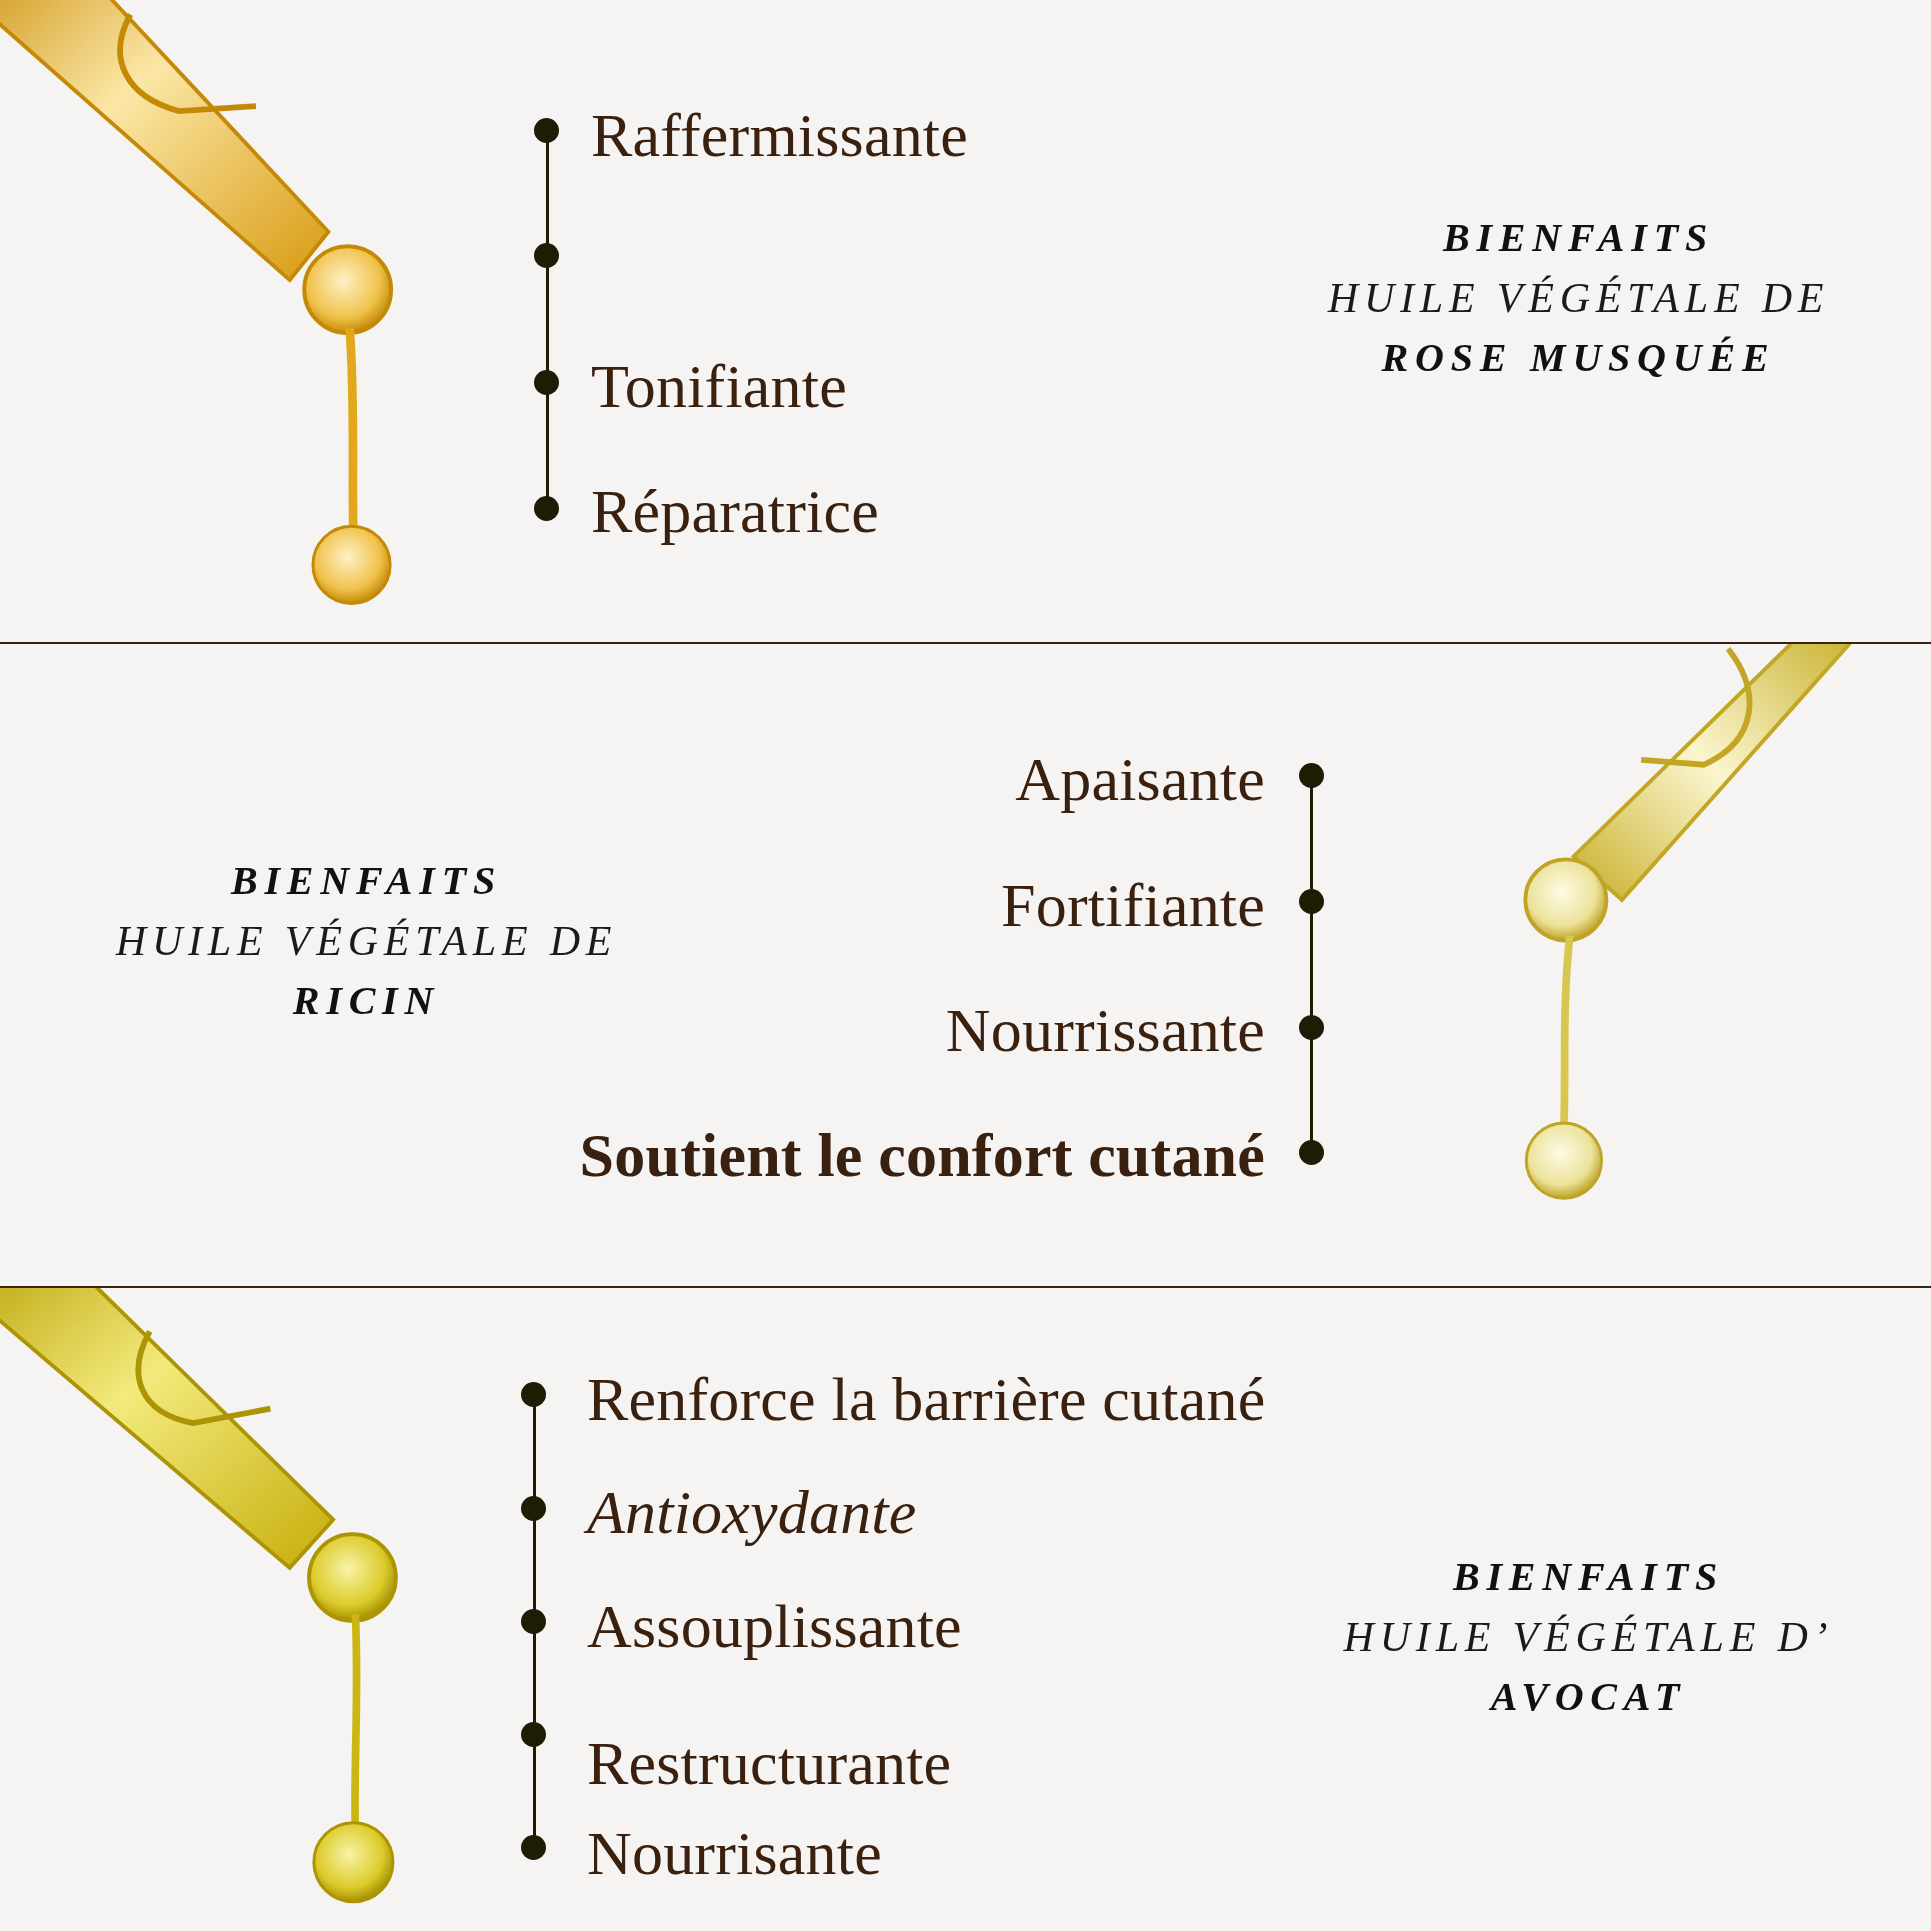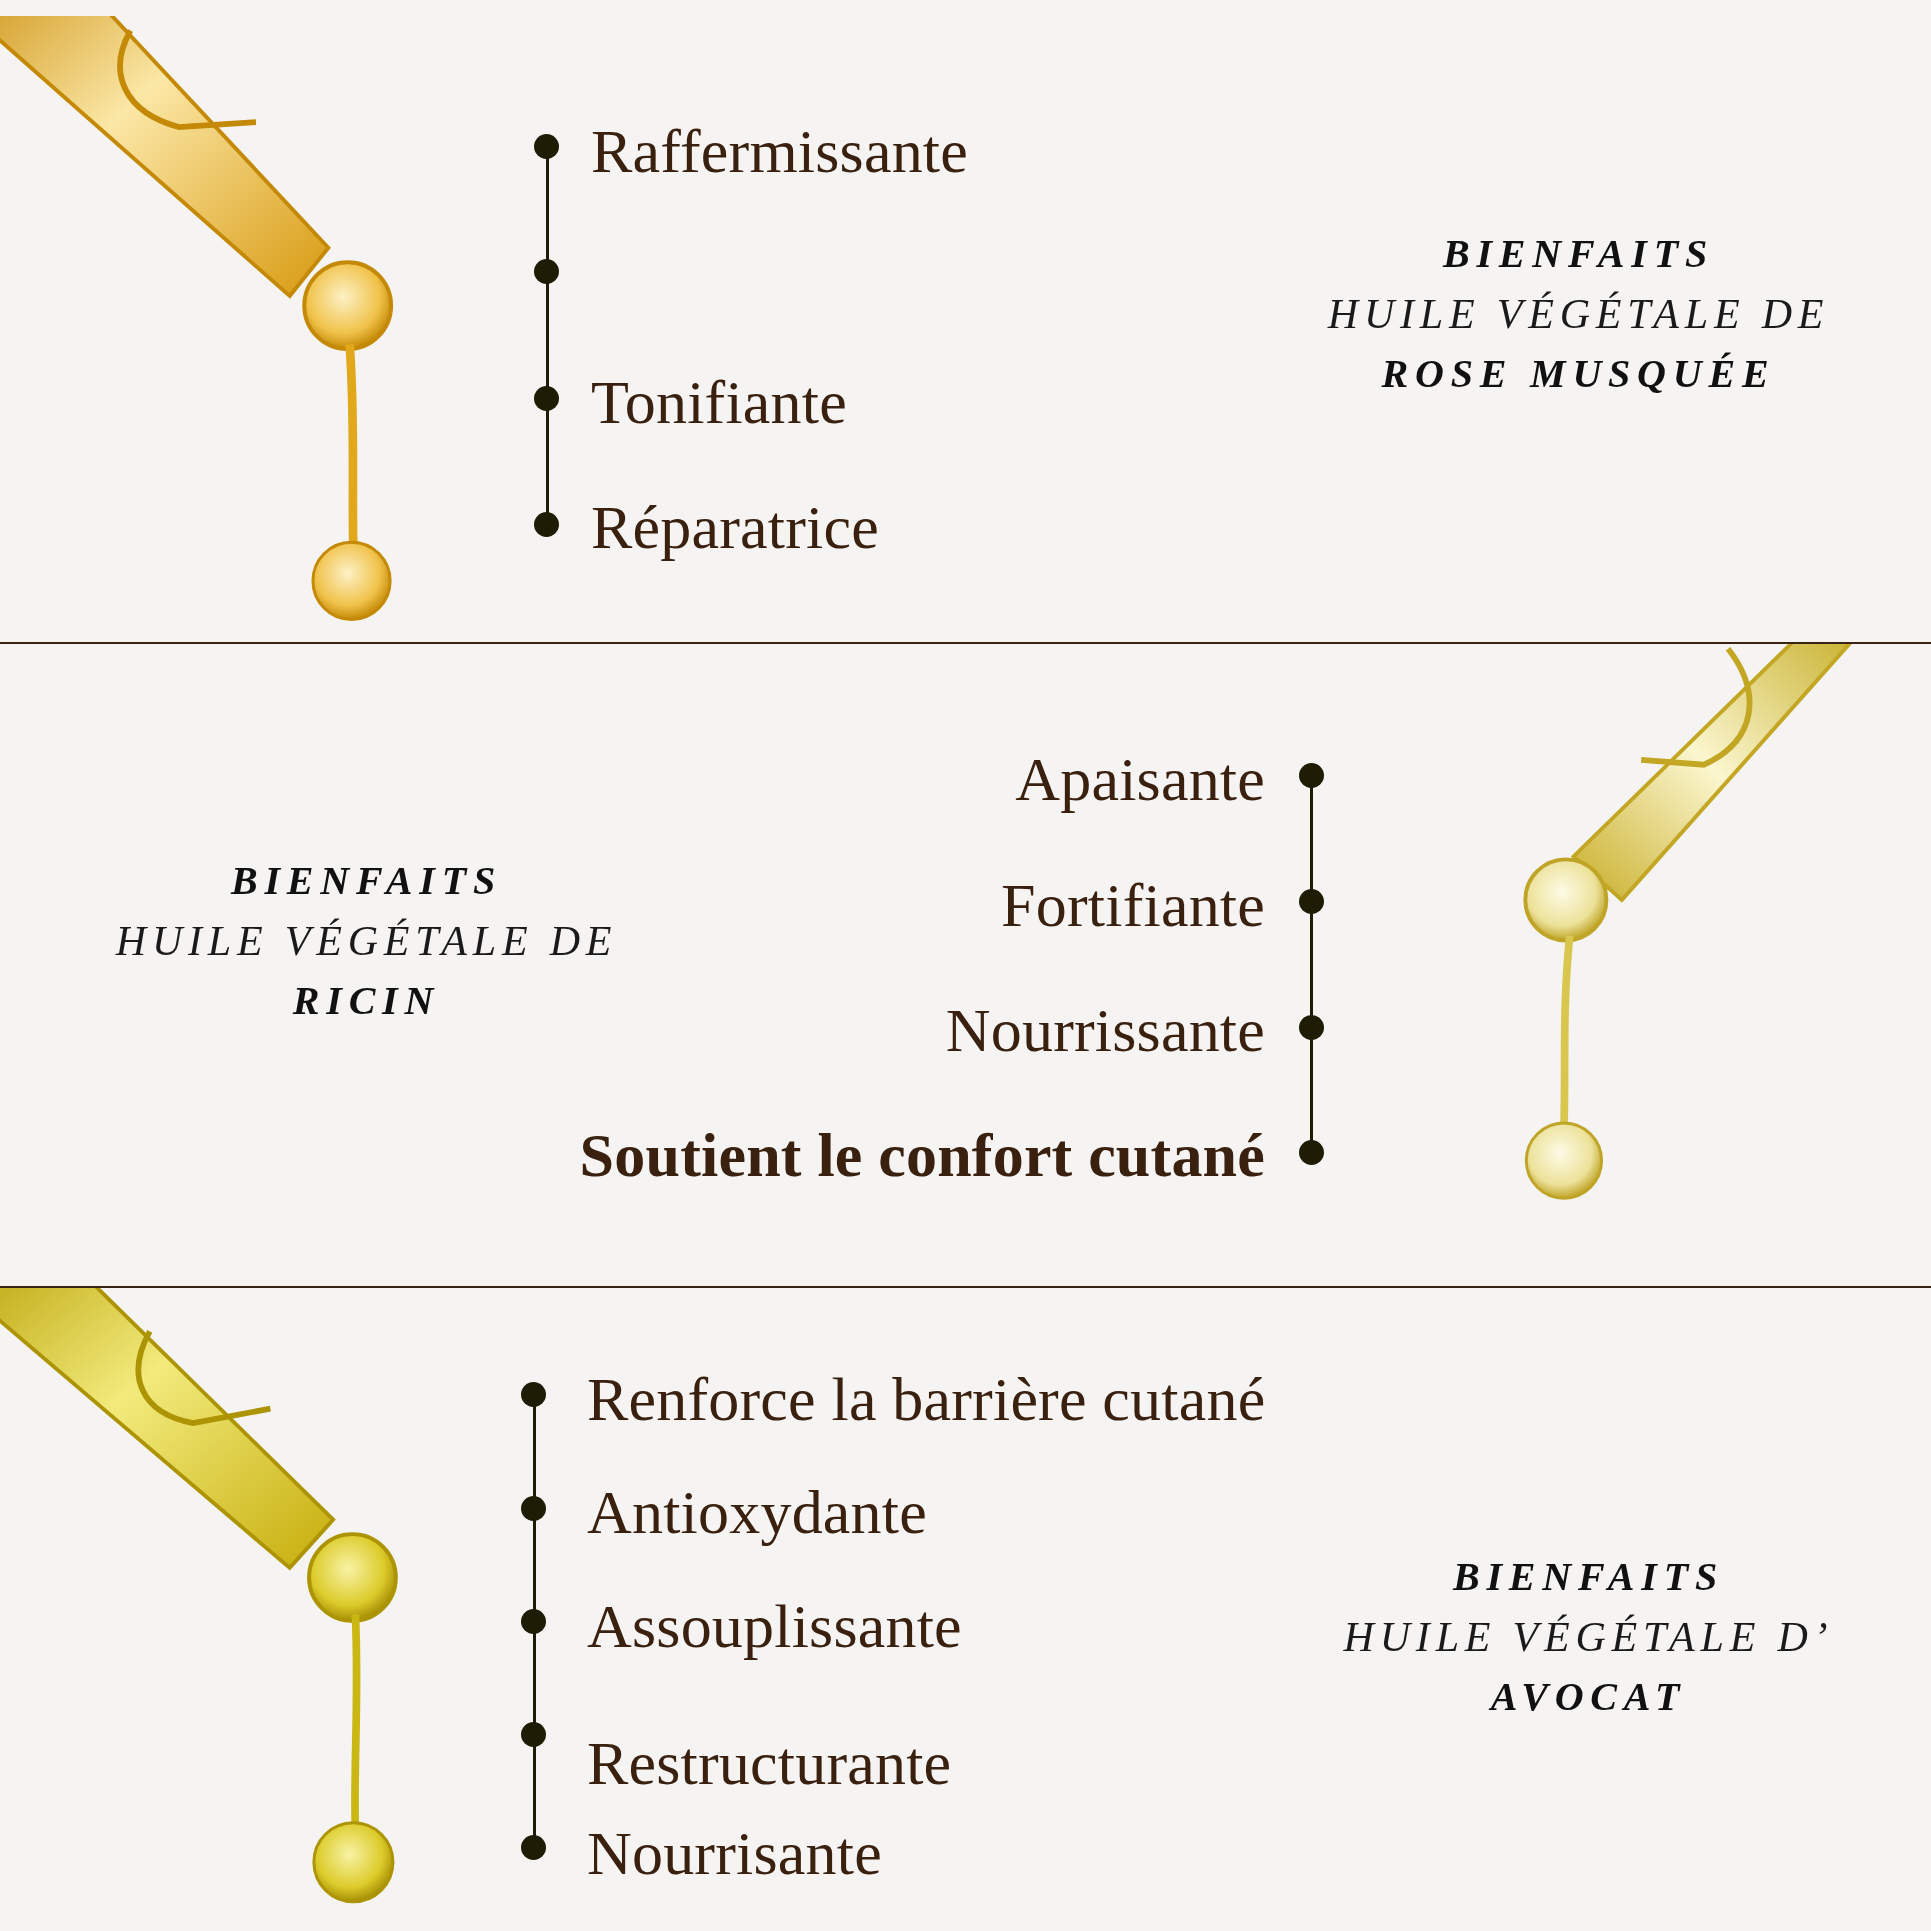--- a/index.html
+++ b/index.html
@@ -4,21 +4,21 @@
   <style>
     html, body { margin: 0; padding: 0; }
     body {
       width: 1931px; height: 1931px;
       background: #f5f4f2;
       position: relative;
       overflow: hidden;
       font-family: "Liberation Serif", "DejaVu Serif", serif;
     }
     .section { position: absolute; left: 0; width: 1931px; }
-    .sec1 { top: 16px; height: 835px; }
+    .sec1 { top: 0; height: 835px; }
     .sec2 { top: 644px; height: 643px; }
     .sec3 { top: 1288px; height: 458px; }
     .separator {
       position: absolute; left: 0; width: 1931px; height: 1.9px;
       background: #3a2312;
     }
     .benefit {
       position: absolute;
       font-size: 62px;
       line-height: 1;
@@ -166,21 +166,21 @@
   </svg>
 
   <div class="rail" style="left:533px;top:106px;height:454px;"></div>
   <div class="dot" style="left:521px;top:94px;"></div>
   <div class="dot" style="left:521px;top:208px;"></div>
   <div class="dot" style="left:521px;top:321px;"></div>
   <div class="dot" style="left:521px;top:434px;"></div>
   <div class="dot" style="left:521px;top:547px;"></div>
 
   <div class="benefit" style="left:587px;top:80px;">Renforce la barrière cutané</div>
-  <div class="benefit" style="left:587px;top:193px;">Antioxydante</div>
+  <div class="benefit" style="left:587px;top:193px;font-style:italic;">Antioxydante</div>
   <div class="benefit" style="left:587px;top:307px;">Assouplissante</div>
   <div class="benefit" style="left:587px;top:444px;">Restructurante</div>
   <div class="benefit" style="left:587px;top:534px;">Nourrisante</div>
 
   <div class="title-block" style="left:1299px;top:259px;width:579px;">
     <span class="t-bold">BIENFAITS</span>
     <span class="t-light">HUILE VÉGÉTALE D’</span>
     <span class="t-bold">AVOCAT</span>
   </div>
 </div>

